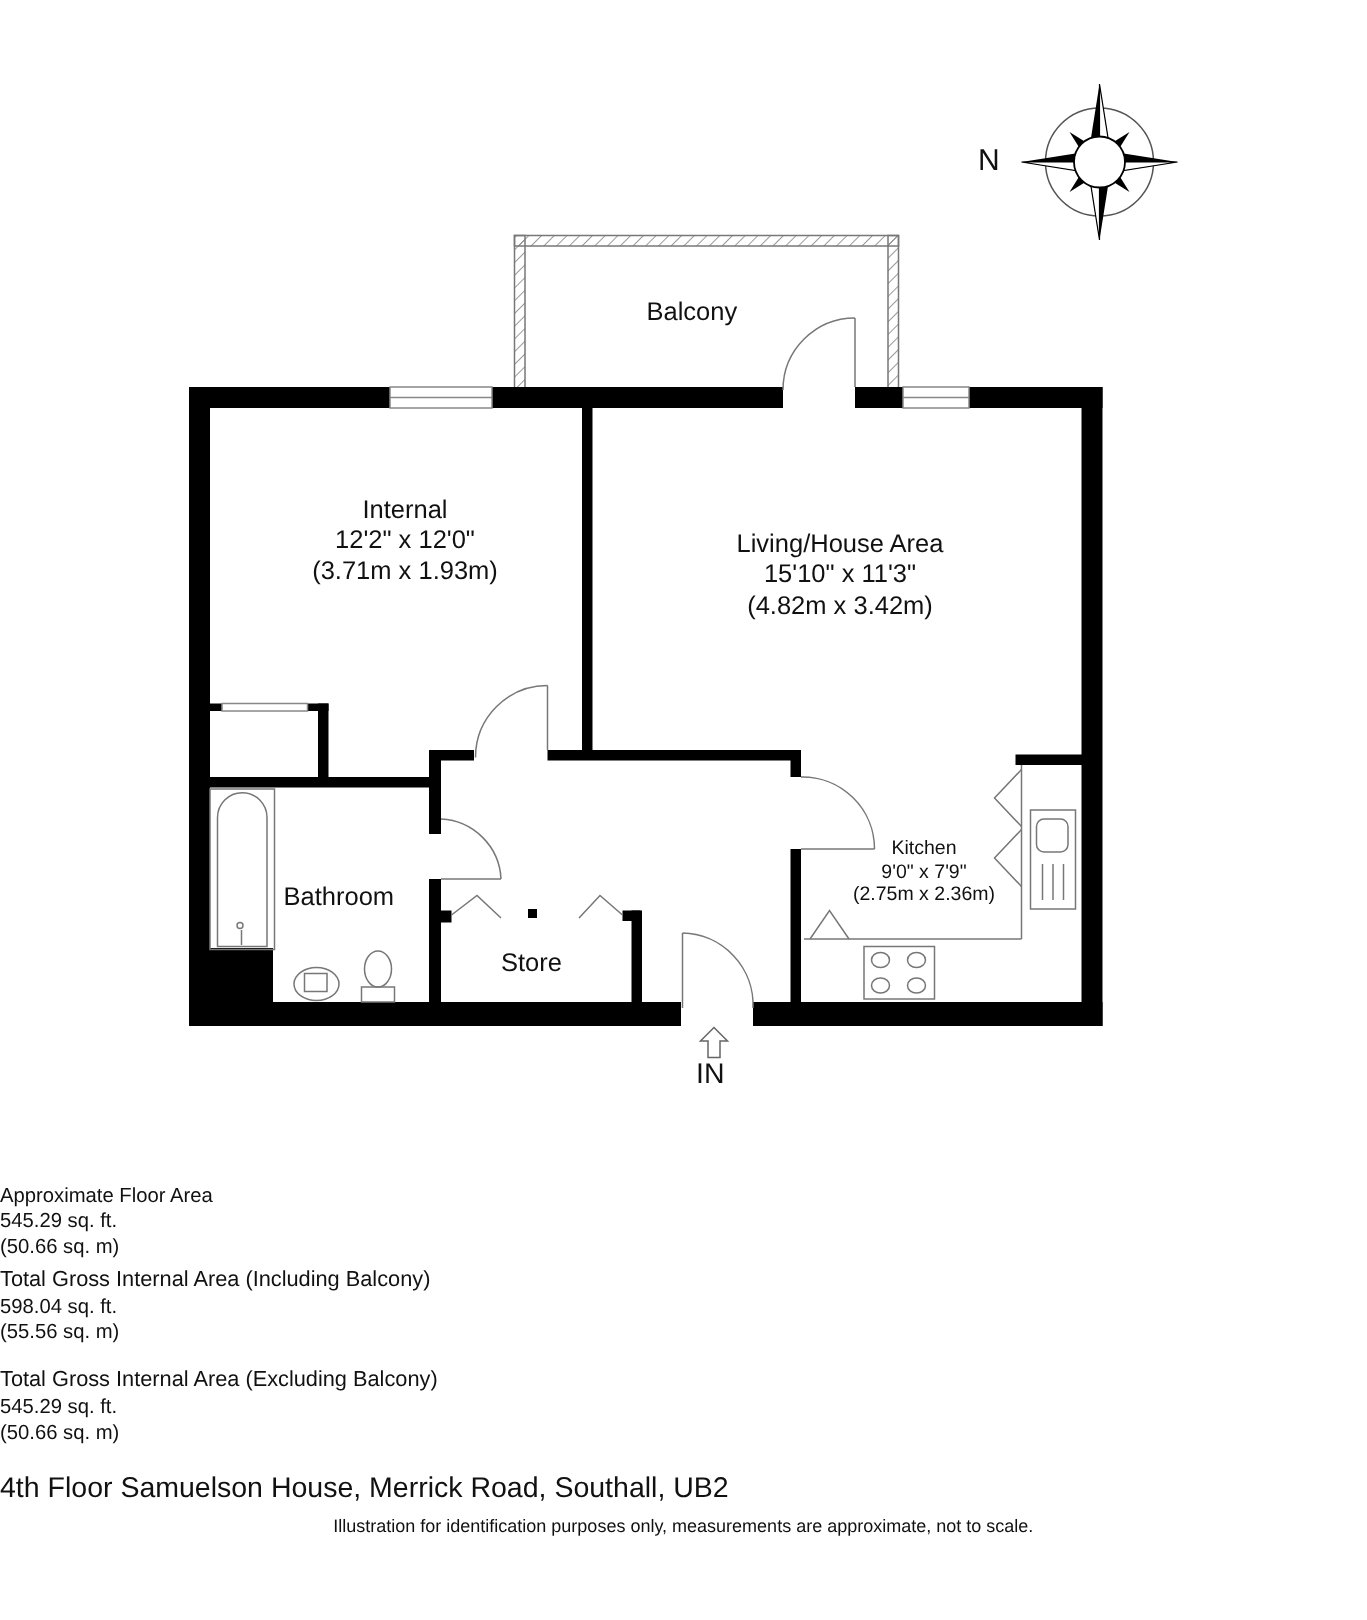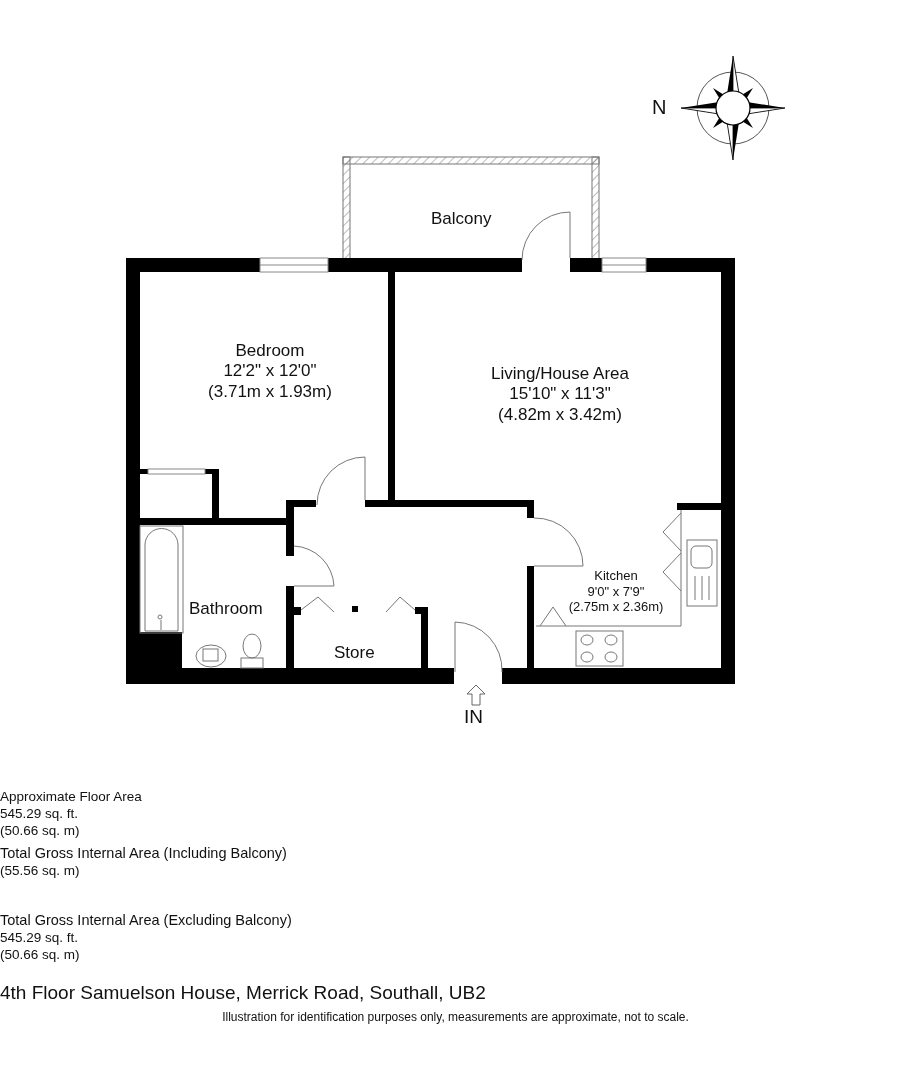--- a/index.html
+++ b/index.html
@@ -1,19 +1,19 @@
 <!DOCTYPE html>
 <html><head>
 <meta charset="utf-8">
 <style>
   html, body { margin: 0; padding: 0; background: #ffffff; }
   body { width: 911px; height: 1080px; position: relative; overflow: hidden;
          font-family: "Liberation Sans", sans-serif; color: #111111; }
   #plan { position: absolute; left: 0; top: 0; }
-  .lbl { position: absolute; text-align: center; white-space: nowrap; line-height: 1.2; margin-top: 11px; }
+  .lbl { position: absolute; text-align: center; white-space: nowrap; line-height: 1.2; }
   .room-name { font-size: 17px; }
   .room-dim { font-size: 17px; }
   .k-name, .k-dim { font-size: 13px; }
   .compass-n { position: absolute; left: 652px; top: 96px; font-size: 20px; }
   .in-label { position: absolute; left: 464px; top: 706px; font-size: 19px; }
   .areas { position: absolute; left: 0; width: 911px; text-align: left; font-size: 13.5px; line-height: 17px; }
   .areas .big { font-size: 14.5px; }
   .address { position: absolute; left: 0; width: 911px; top: 982px; text-align: left; font-size: 19px; }
   .disclaimer { position: absolute; left: 0; width: 911px; top: 1010px; text-align: center; font-size: 12px; }
 </style>
@@ -150,21 +150,21 @@
   <g fill="#fff" stroke="#666" stroke-width="1">
     <polygon points="476,685 467,694 472,694 472,705 480,705 480,694 485,694"></polygon>
   </g>
 </svg>
 
 <div class="compass-n">N</div>
 
 <div class="lbl room-name" style="left:431px; top:198px;">Balcony</div>
 
 <div class="lbl" style="left:170px; top:330px; width:200px;">
-  <div class="room-name">Bedroom</div>
+  <div class="room-name">Internal</div>
   <div class="room-dim">12'2" x 12'0"</div>
   <div class="room-dim">(3.71m x 1.93m)</div>
 </div>
 
 <div class="lbl" style="left:455px; top:353px; width:210px;">
   <div class="room-name">Living/House Area</div>
   <div class="room-dim">15'10" x 11'3"</div>
   <div class="room-dim">(4.82m x 3.42m)</div>
 </div>
 
@@ -179,20 +179,21 @@
 
 <div class="in-label">IN</div>
 
 <div class="areas" style="top:788px;">
   <div>Approximate Floor Area</div>
   <div>545.29 sq. ft.</div>
   <div>(50.66 sq. m)</div>
 </div>
 <div class="areas" style="top:845px;">
   <div class="big">Total Gross Internal Area (Including Balcony)</div>
+  <div>598.04 sq. ft.</div>
   <div>(55.56 sq. m)</div>
 </div>
 <div class="areas" style="top:912px;">
   <div class="big">Total Gross Internal Area (Excluding Balcony)</div>
   <div>545.29 sq. ft.</div>
   <div>(50.66 sq. m)</div>
 </div>
 
 <div class="address">4th Floor Samuelson House, Merrick Road, Southall, UB2</div>
 <div class="disclaimer">Illustration for identification purposes only, measurements are approximate, not to scale.</div>

